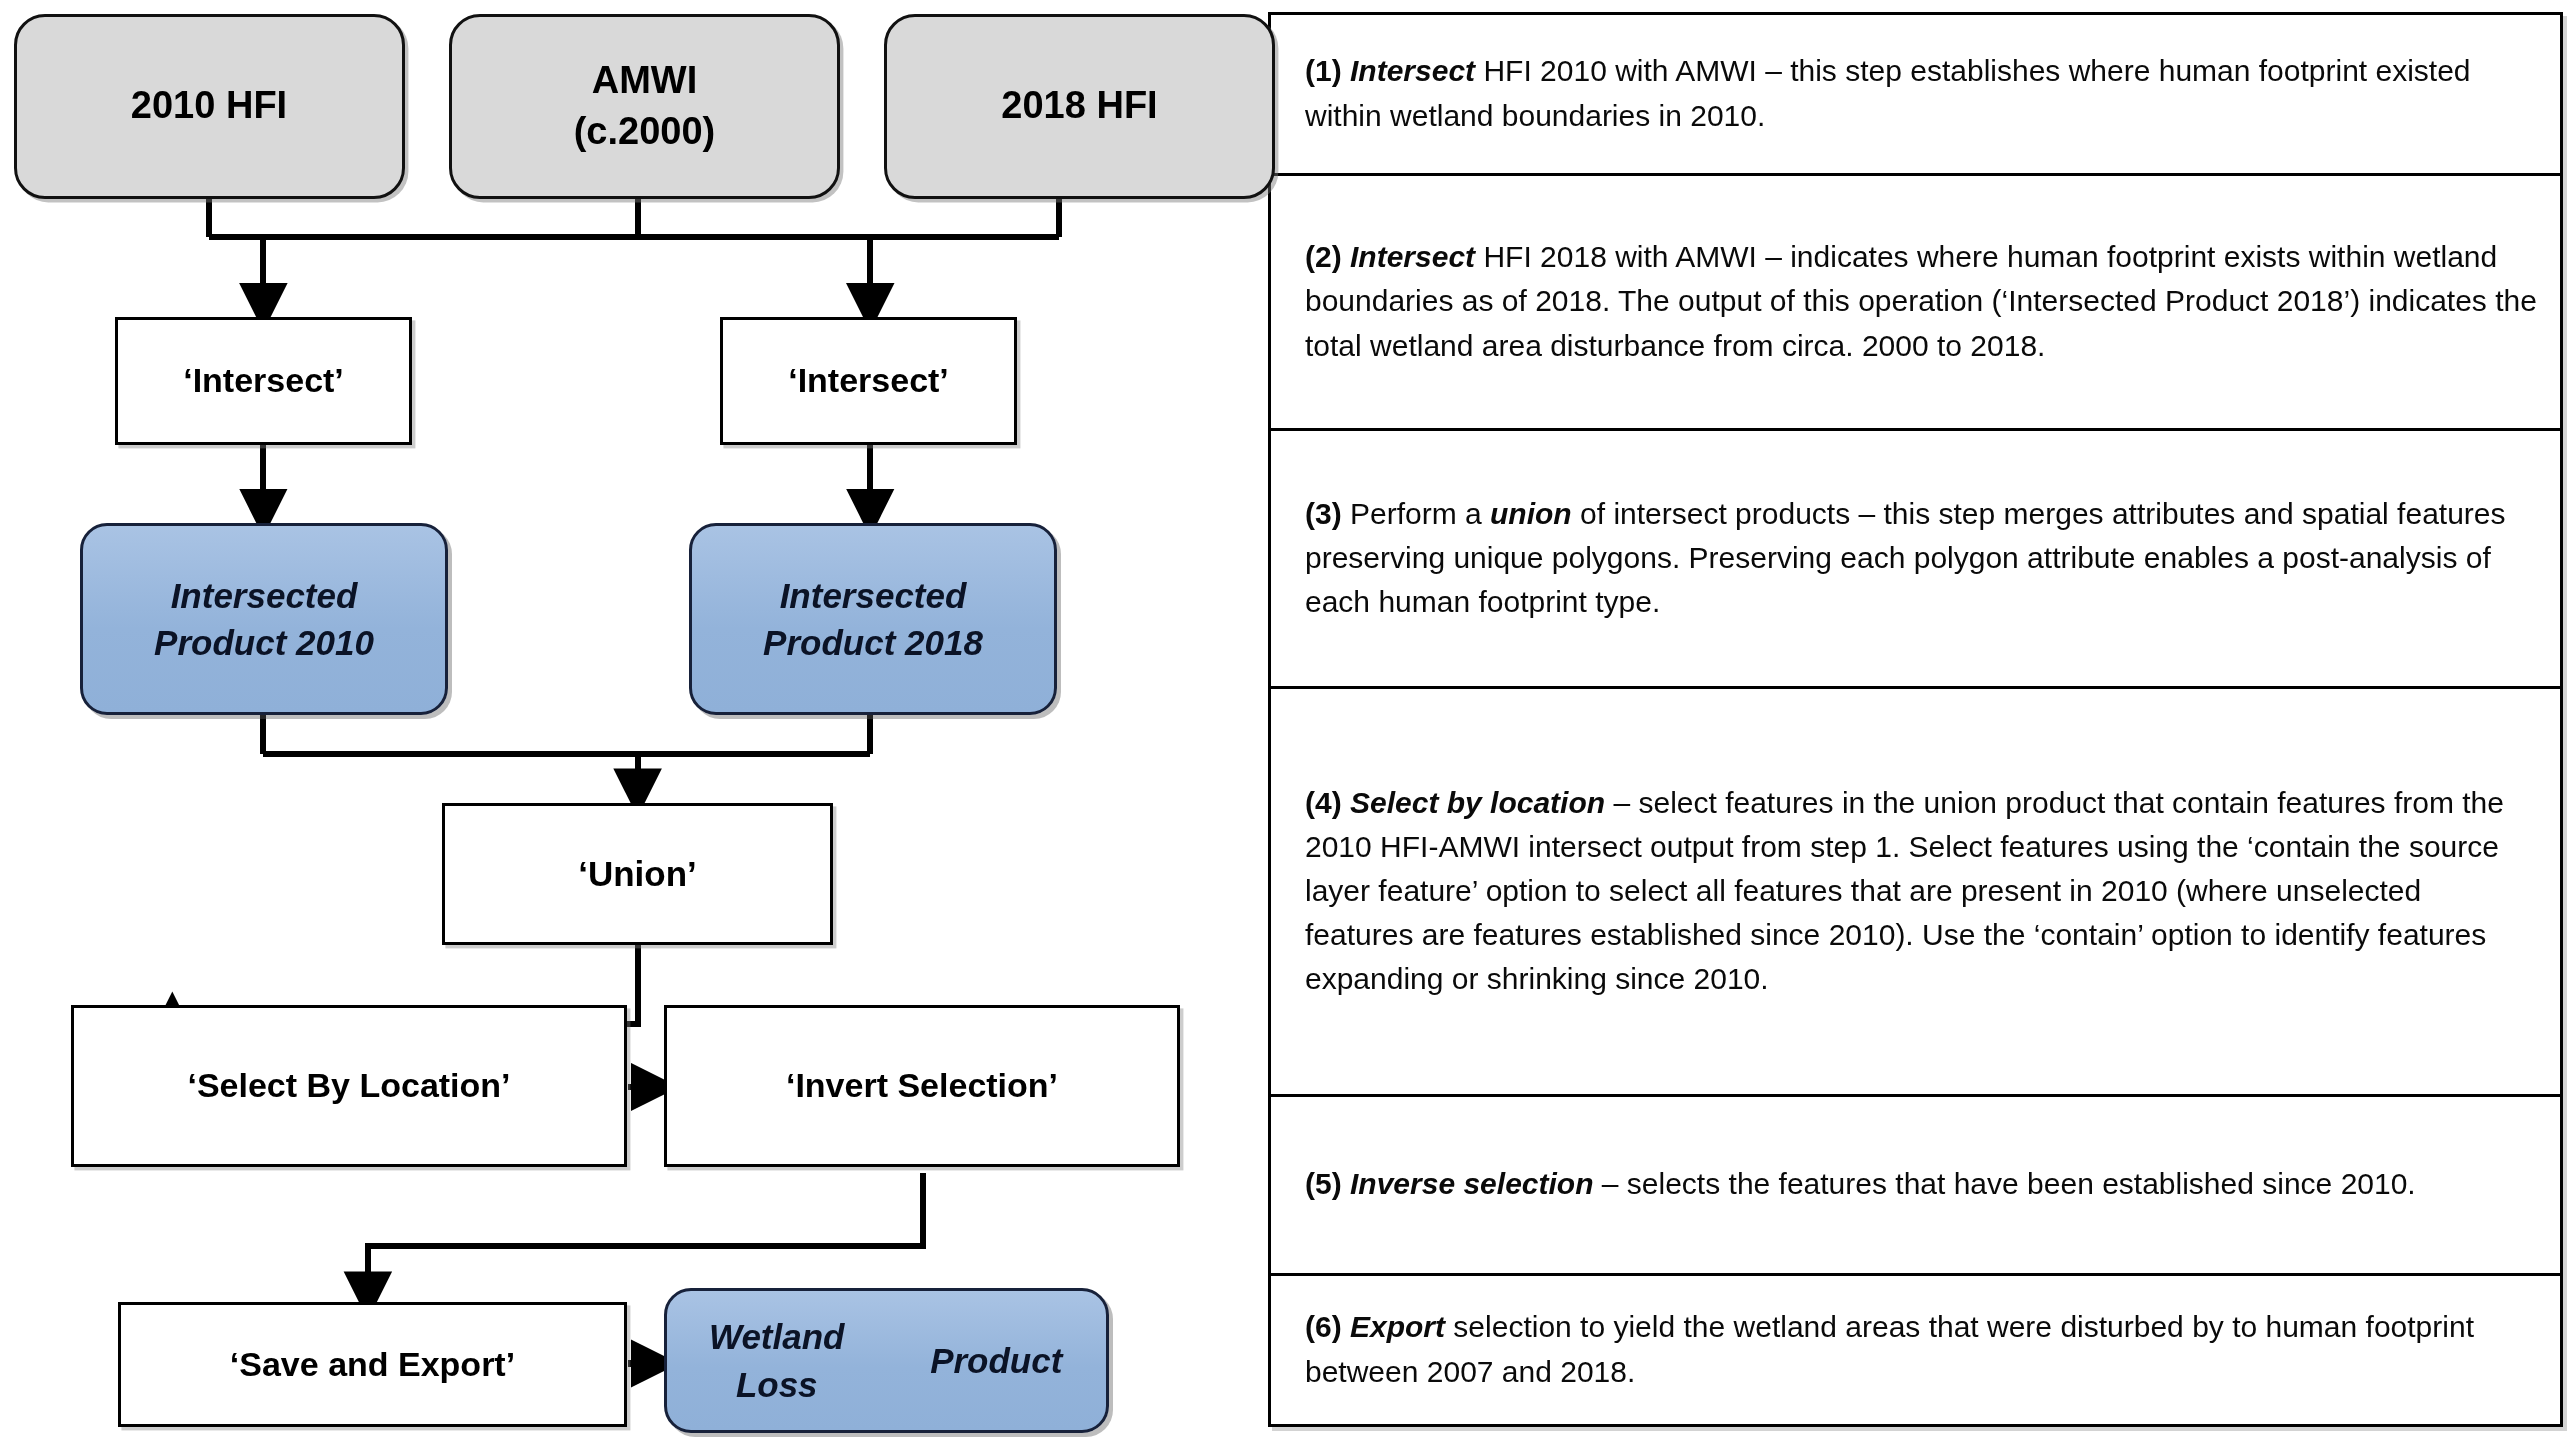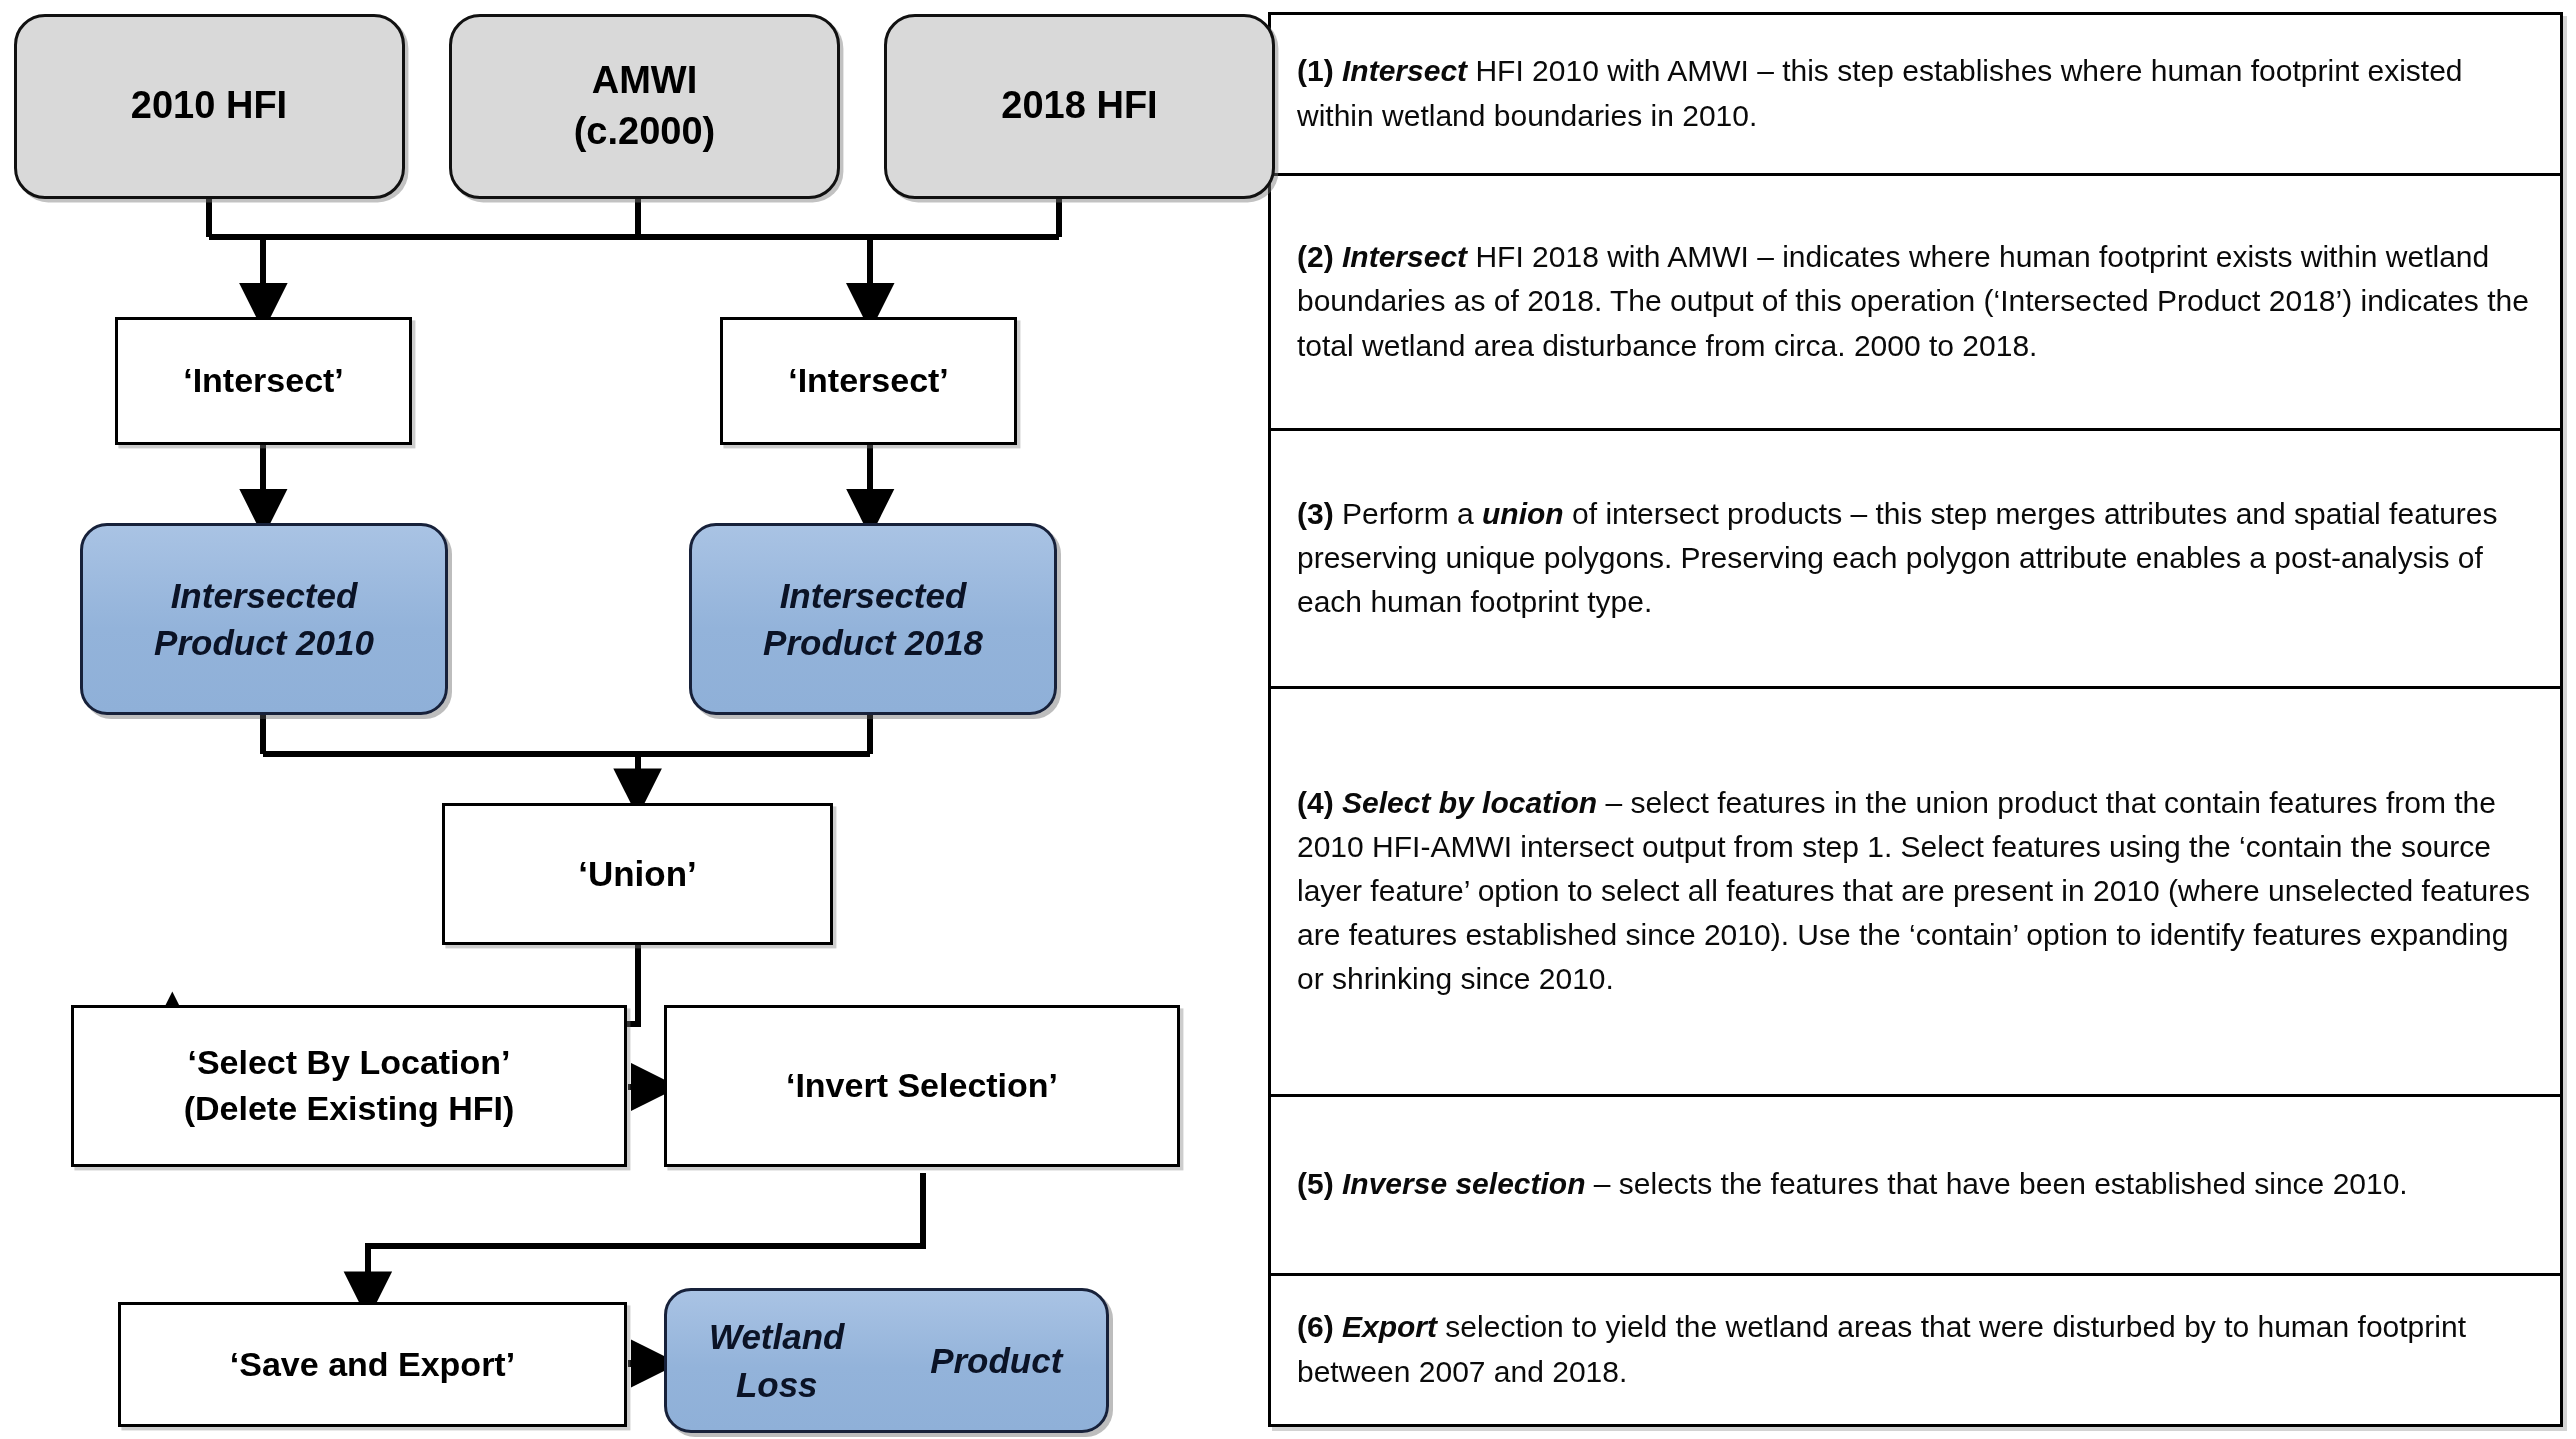--- a/index.html
+++ b/index.html
@@ -64,21 +64,21 @@
     box-sizing:border-box;
     border-bottom:3.4px solid #000000;
     padding:17.5px 23px 17.5px 26px;
     display:flex;align-items:center;
     font-size:30px;
     line-height:1.47;
     color:#0a0a0a;
     font-family:"Liberation Sans", sans-serif;
   }
   .prow:last-child{border-bottom:none;}
-  .prow .txt{display:block;width:100%;}
+  .prow .txt{display:block;width:100%;margin-left:8px;}
   .prow b{font-weight:bold;}
   .prow i{font-style:italic;font-weight:bold;}
 </style>
 </head>
 <body>
 
 <div id="root">
 
   <div id="flow">
 
@@ -150,21 +150,20 @@
       <span>Intersected</span>
       <span>Product 2018</span>
     </div>
 
     <div class="node n-white" style="left:442px;top:803px;width:391px;height:142px;font-size:35px;">
       <span>‘Union’</span>
     </div>
 
     <div class="node n-white" style="left:71px;top:1005px;width:556px;height:162px;font-size:34px;flex-direction:column;">
       <span>‘Select By Location’</span>
-      <span>(Delete Existing HFI)</span>
     </div>
 
     <div class="node n-white" style="left:664px;top:1005px;width:516px;height:162px;font-size:34px;">
       <span>‘Invert Selection’</span>
     </div>
 
     <div class="node n-white" style="left:118px;top:1302px;width:509px;height:125px;font-size:34px;">
       <span>‘Save and Export’</span>
     </div>
 

